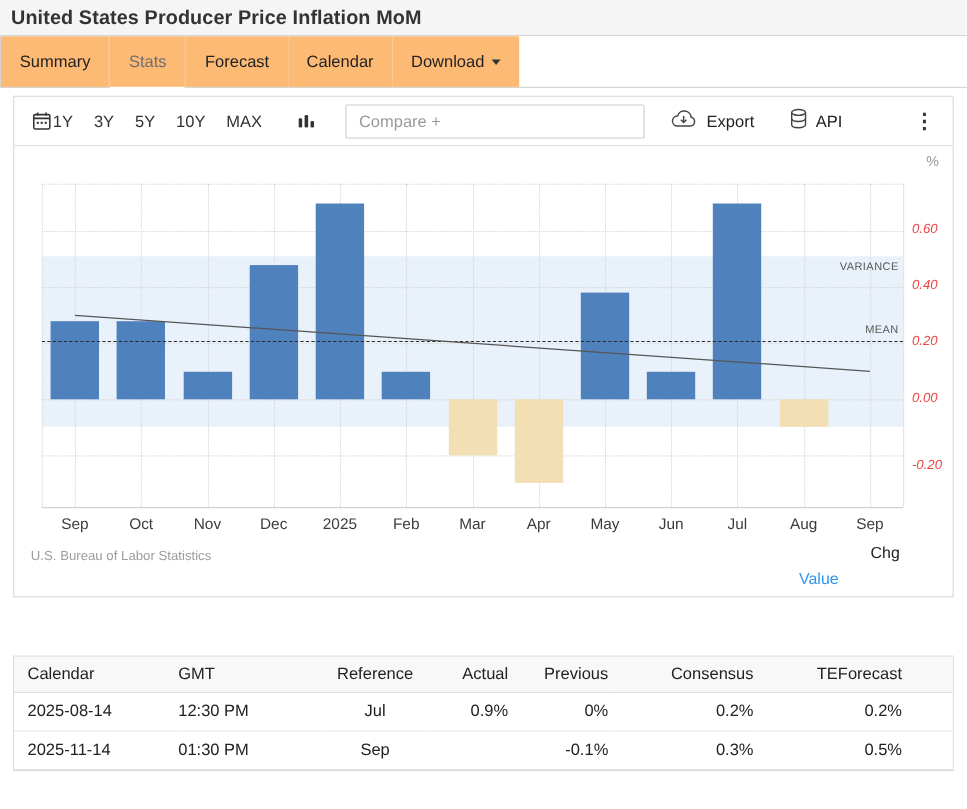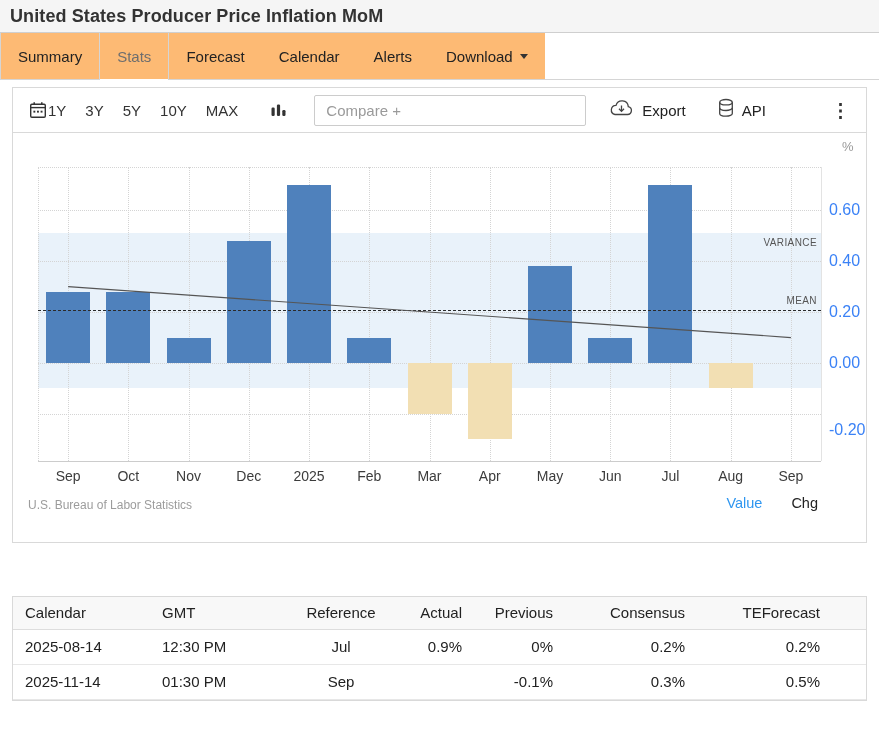--- a/index.html
+++ b/index.html
@@ -37,25 +37,25 @@
   .unit-label { position:absolute; top:6px; left:829px; font-size:13px; color:#999; }
   .chart-el { position:absolute; }
   .hgrid { border-top:1px dotted #d4d4d4; height:0; }
   .vgrid { border-left:1px dotted #d4d4d4; width:0; }
   .band { background:#e9f2fa; }
   .bar { }
   .mean-line { border-top:1px dashed #2b2b2b; height:0; }
   .axis-bottom { border-top:1px solid #cccccc; height:0; }
   .axis-right { border-left:1px solid #e3e3e3; width:0; }
   .stat-label { font-size:10px; color:#555; letter-spacing:0.4px; text-align:right; }
-  .ytick { font-size:16px; color:#3b82f6; }
+  .ytick { font-size:12px; color:#ef4444;font-style:italic; }
   .month { font-size:14px; color:#3c3c3c; text-align:center; }
   .source { position:absolute; left:15px; top:365px; font-size:12px; color:#9c9c9c; }
   .mode-toggle { position:absolute; right:48px; top:362px; display:flex; gap:29px; font-size:14.5px; }
-  .mode-toggle .value { cursor:pointer; }
+  .mode-toggle .value { cursor:pointer;margin-top:24px; }
   .mode-toggle .chg { color:#222; cursor:pointer; }
 
   
   .table-card { margin:53px 12px 0 12px; border:1px solid #d9d9d9; }
   table { width:100%; border-collapse:collapse; table-layout:fixed; font-size:15px; color:#222; }
   thead th { background:#f8f8f8; font-weight:normal; height:32px; border-bottom:1px solid #ddd; }
   tbody td { height:35px; border-bottom:1px solid #e7e7e7; background:#fff; }
   tbody tr:last-child td { border-bottom:1px solid #e7e7e7; }
   .c0 { width:148px; text-align:left; padding-left:12px; }
   .c1 { width:130px; text-align:left; padding-left:1px; }
@@ -79,23 +79,20 @@
         <span>Summary</span>
       </div>
       <div class="tab active">
         <span>Stats</span>
       </div>
       <div class="tab">
         <span>Forecast</span>
       </div>
       <div class="tab">
         <span>Calendar</span>
-      </div>
-      <div class="tab">
-        <span>Alerts</span>
       </div>
       <div class="tab">
         <span>Download</span>
         <span class="caret-down"></span>
       </div>
     </nav>
 
   <section class="toolbar-card">
     <span class="tb-icon cal-icon">
       <svg width="20" height="20" viewBox="0 0 20 20">
@@ -187,21 +184,21 @@
           <line x1="30.115384615384617" y1="119.63636363636365" x2="752.8846153846155" y2="170.54545454545456" stroke="#555" stroke-width="1.2"></line>
         </svg>
         <div class="chart-el stat-label" style="left: 25px; width: 779px; top: 104.182px;">VARIANCE</div>
         <div class="chart-el stat-label" style="left: 25px; width: 779px; top: 161.545px;">MEAN</div>
         <div class="chart-el axis-bottom" style="left: 25px; width: 783px; top: 328px;"></div>
         <div class="chart-el axis-right" style="left: 808px; top: 34px; height: 294px;"></div>
         <div class="chart-el ytick" style="left: 816px; top: 68.2727px; width: 46px;">0.60</div>
         <div class="chart-el ytick" style="left: 816px; top: 119.182px; width: 46px;">0.40</div>
         <div class="chart-el ytick" style="left: 816px; top: 170.091px; width: 46px;">0.20</div>
         <div class="chart-el ytick" style="left: 816px; top: 221px; width: 46px;">0.00</div>
-        <div class="chart-el ytick" style="left: 816px; top: 288px; width: 46px;">-0.20</div>
+        <div class="chart-el ytick" style="left: 816px; top: 282px; width: 46px;">-0.20</div>
         <div class="chart-el month" style="left: 25px; width: 60.2308px; top: 335px;">Sep</div>
         <div class="chart-el month" style="left: 85.2308px; width: 60.2308px; top: 335px;">Oct</div>
         <div class="chart-el month" style="left: 145.462px; width: 60.2308px; top: 335px;">Nov</div>
         <div class="chart-el month" style="left: 205.692px; width: 60.2308px; top: 335px;">Dec</div>
         <div class="chart-el month" style="left: 265.923px; width: 60.2308px; top: 335px;">2025</div>
         <div class="chart-el month" style="left: 326.154px; width: 60.2308px; top: 335px;">Feb</div>
         <div class="chart-el month" style="left: 386.385px; width: 60.2308px; top: 335px;">Mar</div>
         <div class="chart-el month" style="left: 446.615px; width: 60.2308px; top: 335px;">Apr</div>
         <div class="chart-el month" style="left: 506.846px; width: 60.2308px; top: 335px;">May</div>
         <div class="chart-el month" style="left: 567.077px; width: 60.2308px; top: 335px;">Jun</div>

